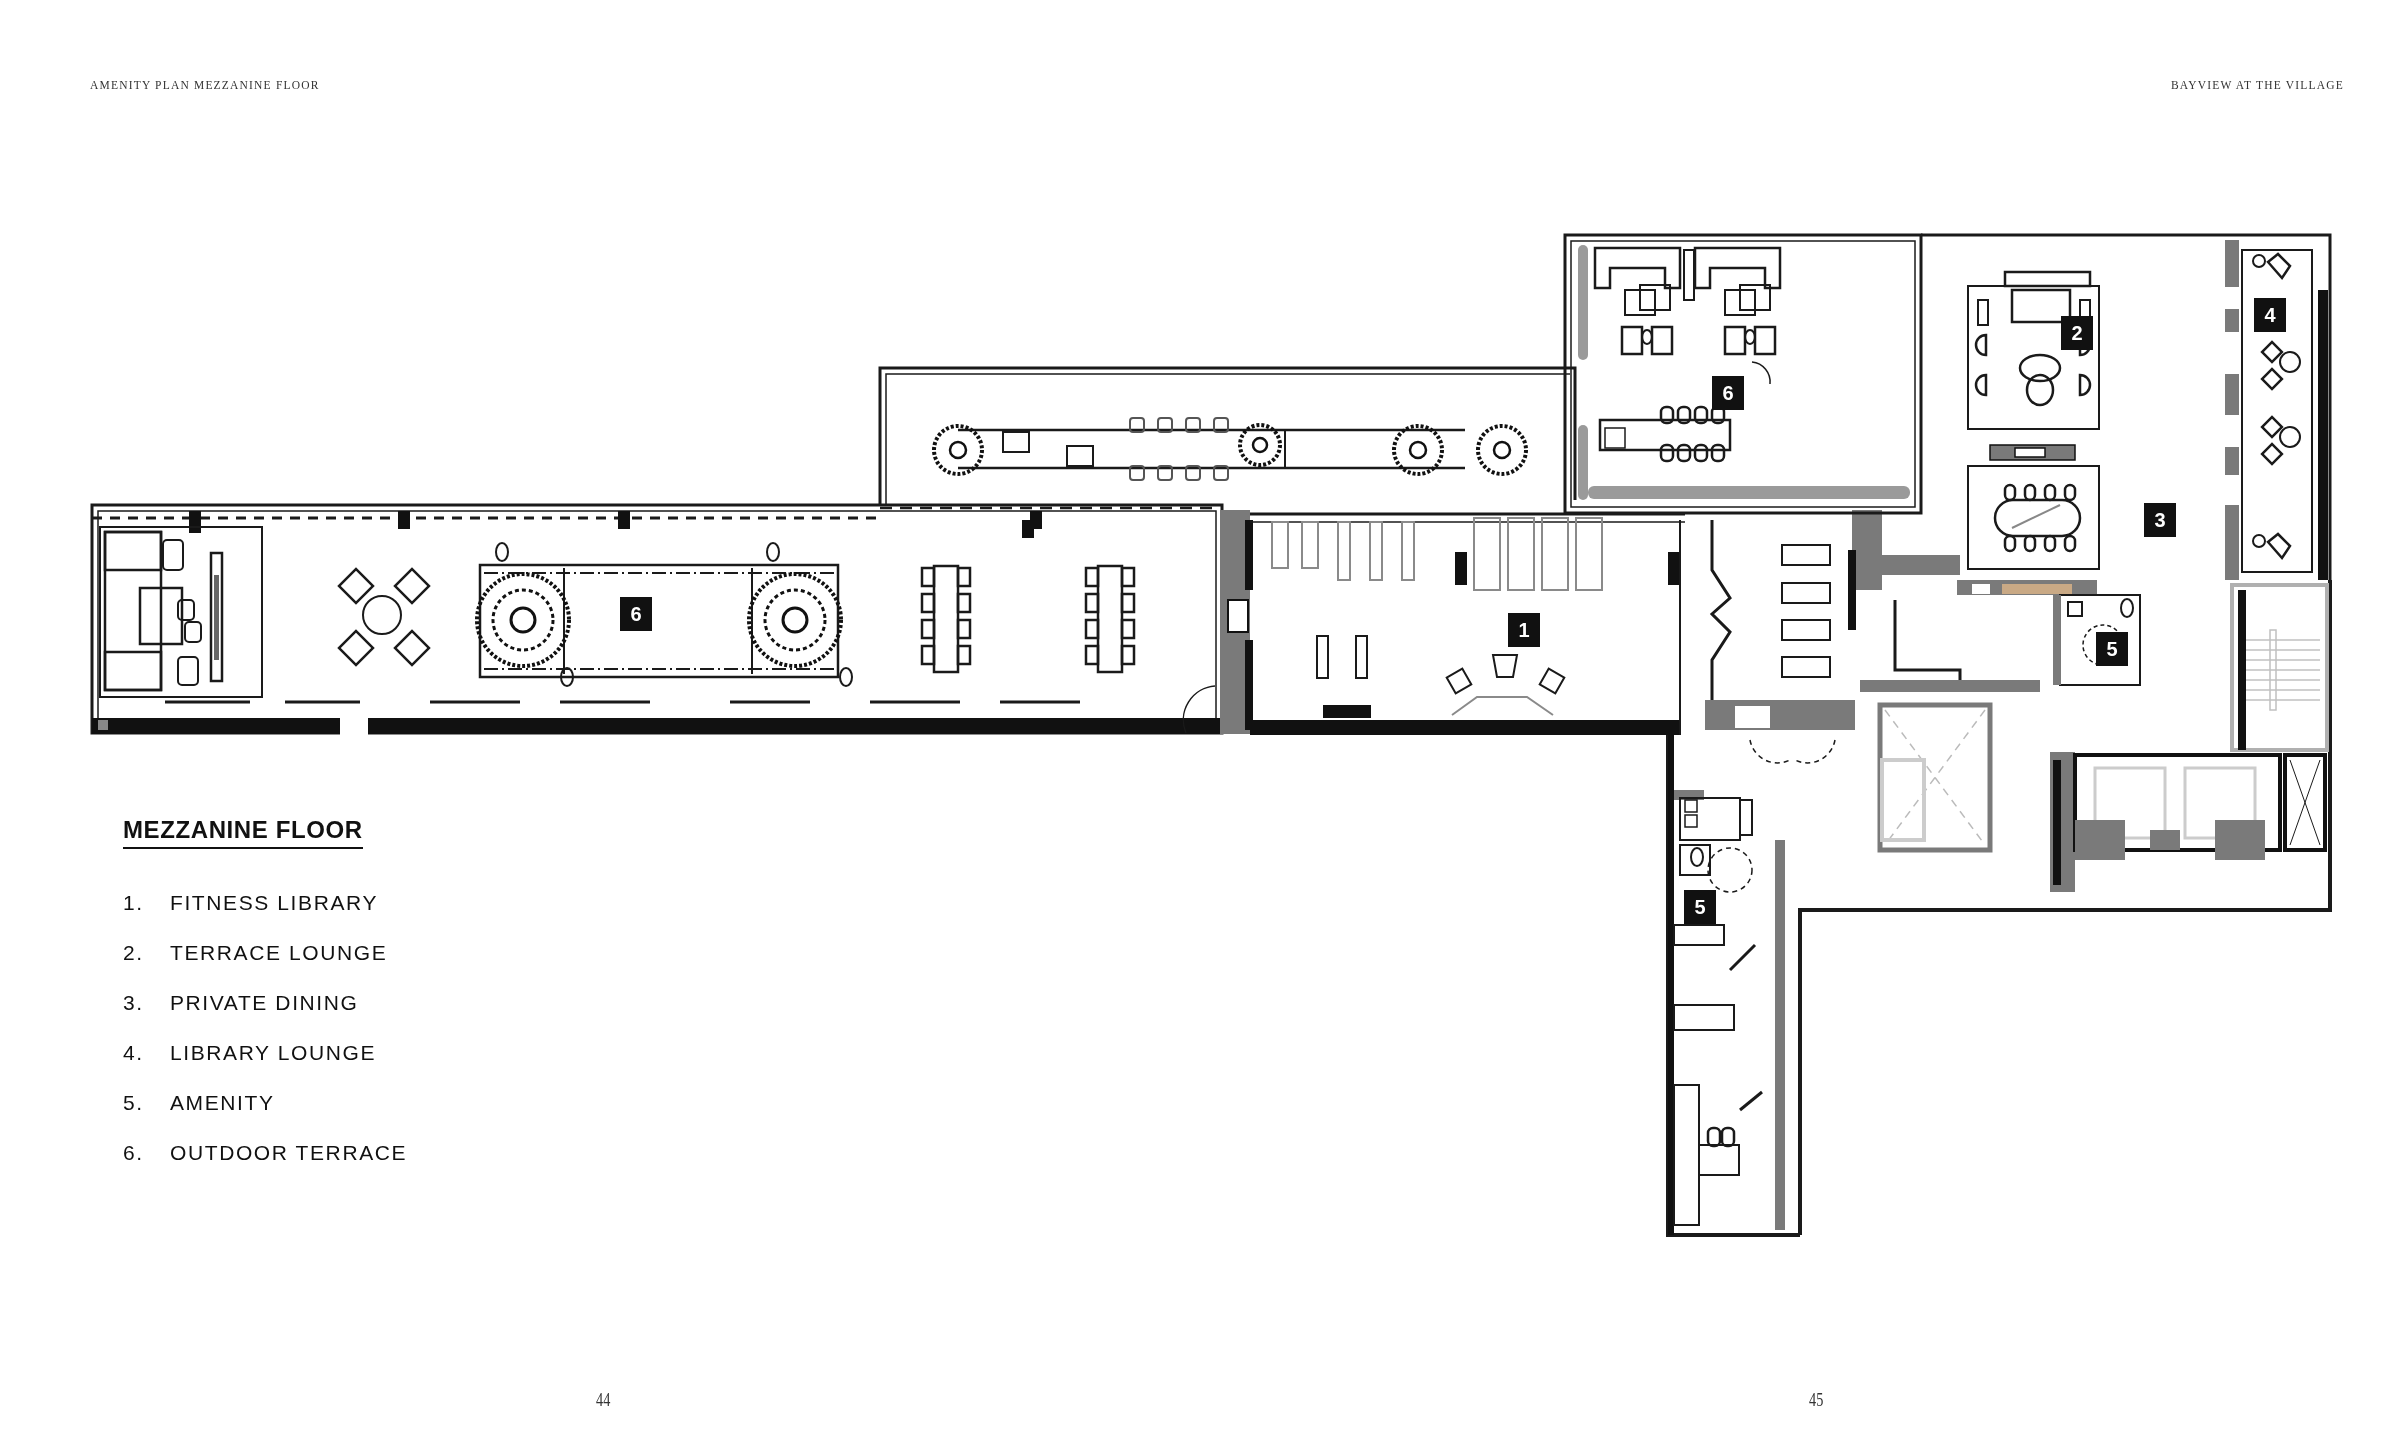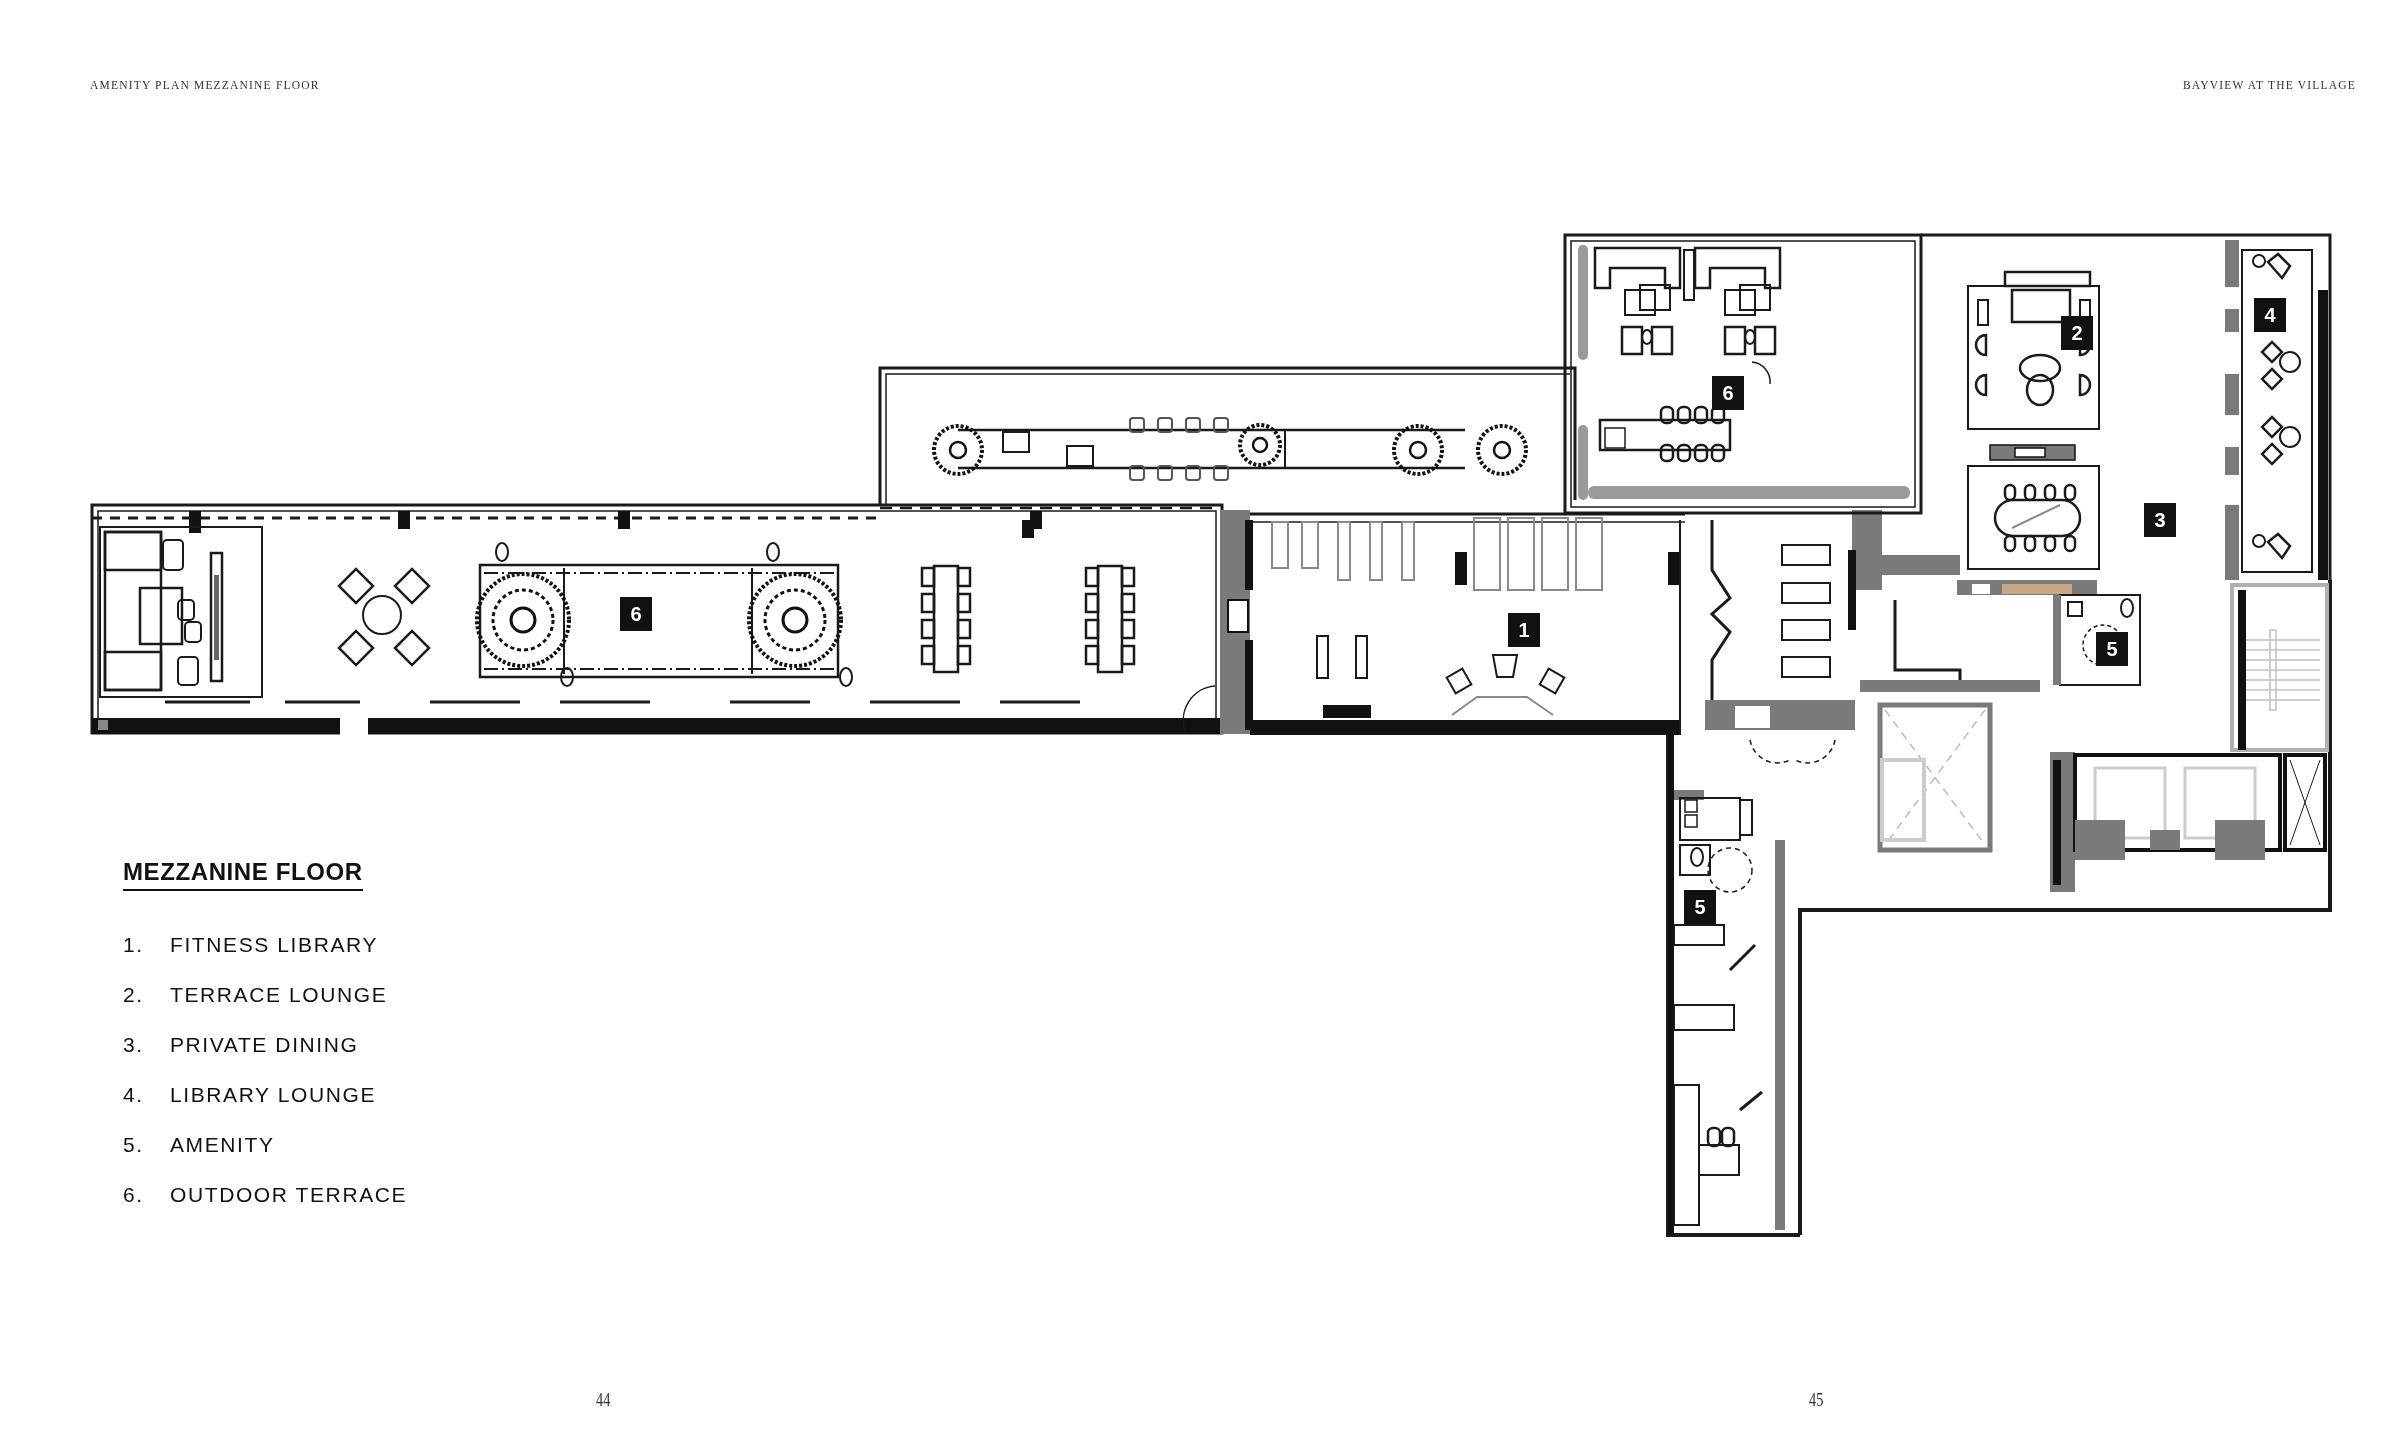--- a/index.html
+++ b/index.html
@@ -1,21 +1,21 @@
 <!DOCTYPE html>
 <html><head>
 <meta charset="utf-8">
 <style>
   html,body{margin:0;padding:0;background:#ffffff;}
   body{width:2400px;height:1440px;position:relative;overflow:hidden;font-family:"Liberation Sans",sans-serif;color:#1a1a1a;}
   .hdr{position:absolute;top:79px;font-size:11.5px;letter-spacing:1.2px;color:#333;font-family:Liberation Serif, serif;}
   .hdr.left{left:90px;}
-  .hdr.right{left:2171px;margin-left:12px;}
+  .hdr.right{left:2171px;}
   .pageno{position:absolute;top:1389px;font-family:"Liberation Serif",serif;font-size:19px;color:#333;transform:scaleX(0.75);transform-origin:left top;}
-  .legend{position:absolute;left:123px;top:858px;}
+  .legend{position:absolute;left:123px;top:816px;}
   .legend-title{font-size:24px;font-weight:bold;letter-spacing:0.6px;color:#111;border-bottom:2px solid #111;padding-bottom:3px;display:inline-block;}
   .legend-list{list-style:none;margin:42px 0 0 0;padding:0;}
   .legend-list li{height:50px;font-size:21px;letter-spacing:1.6px;color:#111;display:flex;}
   .legend-list .num{width:47px;}
   svg#plan{position:absolute;left:0;top:0;}
   .rlabel{position:absolute;width:32px;height:34px;background:#111;color:#fff;font-size:20px;font-weight:bold;display:flex;align-items:center;justify-content:center;}
 </style>
 </head>
 <body>
 

